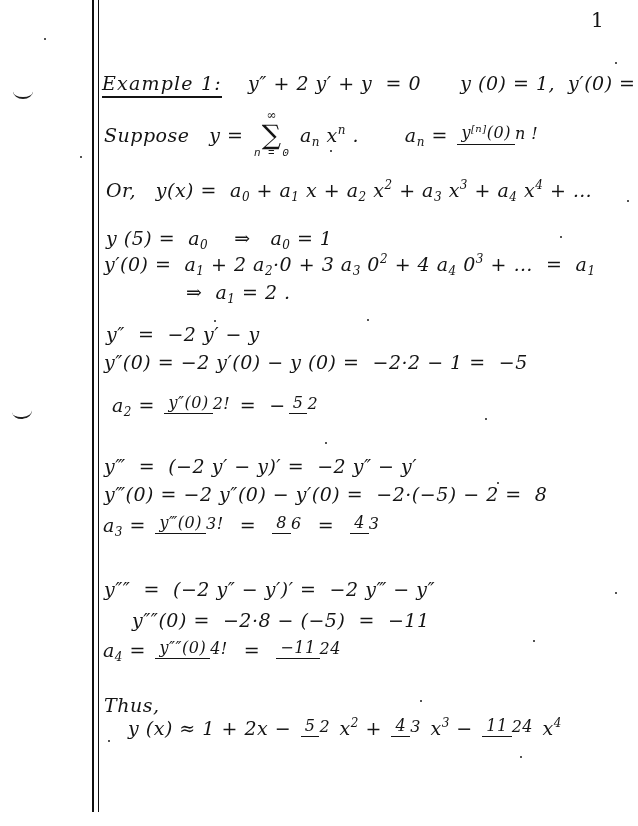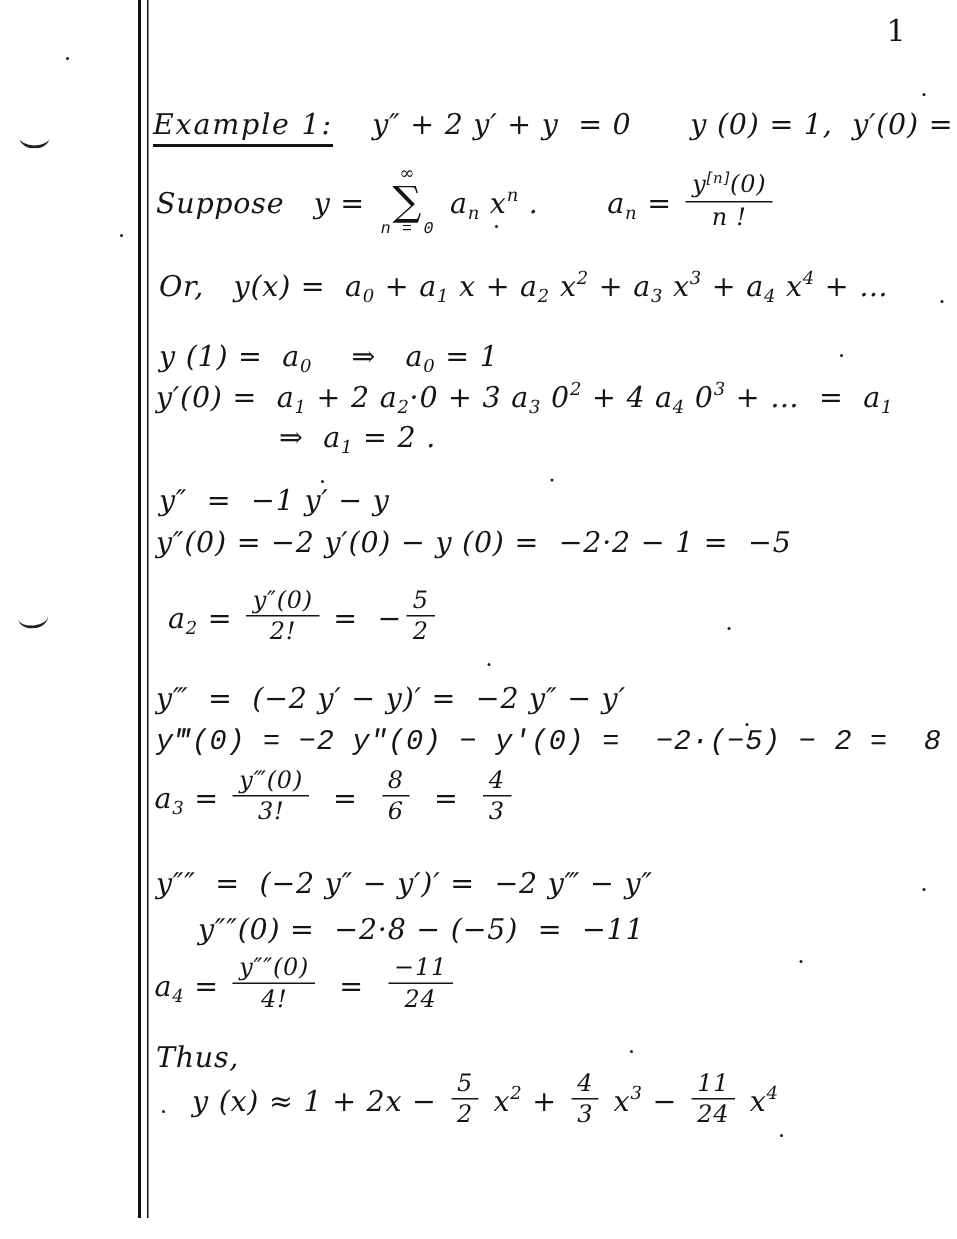--- a/index.html
+++ b/index.html
@@ -28,21 +28,21 @@
     font-size:19px;letter-spacing:.5px;line-height:1.25;
   }
   .tok-t{white-space:pre;}
   .tok-sub{font-size:12px;vertical-align:-4px;white-space:pre;}
   .tok-sup{font-size:12px;vertical-align:8px;white-space:pre;}
   .tok-u{
     font-size:19px;letter-spacing:1.2px;
     border-bottom:2px solid #141414;padding-bottom:2px;
   }
   .frac{
-    display:inline-flex;flex-direction:column;align-items:center;
+    display:inline-flex;flex-direction:row;align-items:center;
     vertical-align:middle;font-size:16px;line-height:1.15;
     margin:0 3px;transform:translateY(-3px);
   }
   .frac .num{border-bottom:1.6px solid #141414;padding:0 4px 1px;}
   .frac .den{padding-top:1px;}
   .frac .tok-sup{font-size:10px;vertical-align:6px;}
   .sum{
     display:inline-flex;flex-direction:column;align-items:center;
     vertical-align:middle;line-height:1;margin:0 4px;transform:translateY(-3px);
   }
@@ -56,28 +56,28 @@
 
 <div class="page">
   <div class="margin-rule"></div>
   <div class="arc arc1"></div>
   <div class="arc arc2"></div>
   <div class="page-number">1</div>
   <div class="content" id="content">
       <div class="math-line" style="top: 72px; left: 102px;"><span class="tok-u">Example 1:</span><span class="tok-t">    y″ + 2 y′ + y  = 0      y (0) = 1,  y′(0) = 2 .</span></div>
       <div class="math-line" style="top: 112px; left: 104px;"><span class="tok-t">Suppose   y = </span><span class="sum"><span class="sum-top">∞</span><span class="sum-sig">∑</span><span class="sum-bot">n = 0</span></span><span class="tok-t"> a</span><span class="tok-sub">n</span><span class="tok-t"> x</span><span class="tok-sup">n</span><span class="tok-t"> .       a</span><span class="tok-sub">n</span><span class="tok-t"> = </span><span class="frac"><span class="num"><span class="tok-t">y</span><span class="tok-sup">[n]</span><span class="tok-t">(0)</span></span><span class="den"><span class="tok-t">n !</span></span></span></div>
       <div class="math-line" style="top: 178px; left: 106px;"><span class="tok-t">Or,   y(x) =  a</span><span class="tok-sub">0</span><span class="tok-t"> + a</span><span class="tok-sub">1</span><span class="tok-t"> x + a</span><span class="tok-sub">2</span><span class="tok-t"> x</span><span class="tok-sup">2</span><span class="tok-t"> + a</span><span class="tok-sub">3</span><span class="tok-t"> x</span><span class="tok-sup">3</span><span class="tok-t"> + a</span><span class="tok-sub">4</span><span class="tok-t"> x</span><span class="tok-sup">4</span><span class="tok-t"> + …</span></div>
-      <div class="math-line" style="top: 227px; left: 106px;"><span class="tok-t">y (1) =  a</span><span class="tok-sub">0</span><span class="tok-t">    ⇒   a</span><span class="tok-sub">0</span><span class="tok-t"> = 1</span></div>
+      <div class="math-line" style="top: 227px; left: 106px;"><span class="tok-t">y (5) =  a</span><span class="tok-sub">0</span><span class="tok-t">    ⇒   a</span><span class="tok-sub">0</span><span class="tok-t"> = 1</span></div>
       <div class="math-line" style="top: 252px; left: 104px;"><span class="tok-t">y′(0) =  a</span><span class="tok-sub">1</span><span class="tok-t"> + 2 a</span><span class="tok-sub">2</span><span class="tok-t">·0 + 3 a</span><span class="tok-sub">3</span><span class="tok-t"> 0</span><span class="tok-sup">2</span><span class="tok-t"> + 4 a</span><span class="tok-sub">4</span><span class="tok-t"> 0</span><span class="tok-sup">3</span><span class="tok-t"> + …  =  a</span><span class="tok-sub">1</span></div>
       <div class="math-line" style="top: 281px; left: 186px;"><span class="tok-t">⇒  a</span><span class="tok-sub">1</span><span class="tok-t"> = 2 .</span></div>
-      <div class="math-line" style="top: 323px; left: 106px;"><span class="tok-t">y″  =  −1 y′ − y</span></div>
+      <div class="math-line" style="top: 323px; left: 106px;"><span class="tok-t">y″  =  −2 y′ − y</span></div>
       <div class="math-line" style="top: 351px; left: 104px; text-align: right;"><span class="tok-t">y″(0) = −2 y′(0) − y (0) =  −2·2 − 1 =  −5</span></div>
       <div class="math-line" style="top: 394px; left: 112px;"><span class="tok-t">a</span><span class="tok-sub">2</span><span class="tok-t"> = </span><span class="frac"><span class="num"><span class="tok-t">y″(0)</span></span><span class="den"><span class="tok-t">2!</span></span></span><span class="tok-t"> =  −</span><span class="frac"><span class="num"><span class="tok-t">5</span></span><span class="den"><span class="tok-t">2</span></span></span></div>
       <div class="math-line" style="top: 455px; left: 104px;"><span class="tok-t">y‴  =  (−2 y′ − y)′ =  −2 y″ − y′</span></div>
-      <div class="math-line" style="top: 483px; left: 104px; font-family: Liberation Mono, monospace;"><span class="tok-t">y‴(0) = −2 y″(0) − y′(0) =  −2·(−5) − 2 =  8</span></div>
+      <div class="math-line" style="top: 483px; left: 104px;"><span class="tok-t">y‴(0) = −2 y″(0) − y′(0) =  −2·(−5) − 2 =  8</span></div>
       <div class="math-line" style="top: 514px; left: 103px;"><span class="tok-t">a</span><span class="tok-sub">3</span><span class="tok-t"> = </span><span class="frac"><span class="num"><span class="tok-t">y‴(0)</span></span><span class="den"><span class="tok-t">3!</span></span></span><span class="tok-t">  =  </span><span class="frac"><span class="num"><span class="tok-t">8</span></span><span class="den"><span class="tok-t">6</span></span></span><span class="tok-t">  =  </span><span class="frac"><span class="num"><span class="tok-t">4</span></span><span class="den"><span class="tok-t">3</span></span></span></div>
       <div class="math-line" style="top: 578px; left: 104px;"><span class="tok-t">y″″  =  (−2 y″ − y′)′ =  −2 y‴ − y″</span></div>
       <div class="math-line" style="top: 609px; left: 104px; margin-left: 28px;"><span class="tok-t">y″″(0) =  −2·8 − (−5)  =  −11</span></div>
       <div class="math-line" style="top: 639px; left: 103px;"><span class="tok-t">a</span><span class="tok-sub">4</span><span class="tok-t"> = </span><span class="frac"><span class="num"><span class="tok-t">y″″(0)</span></span><span class="den"><span class="tok-t">4!</span></span></span><span class="tok-t">  =  </span><span class="frac"><span class="num"><span class="tok-t">−11</span></span><span class="den"><span class="tok-t">24</span></span></span></div>
       <div class="math-line" style="top: 694px; left: 104px;"><span class="tok-t">Thus,</span></div>
       <div class="math-line" style="top: 716px; left: 128px;"><span class="tok-t">y (x) ≈ 1 + 2x − </span><span class="frac"><span class="num"><span class="tok-t">5</span></span><span class="den"><span class="tok-t">2</span></span></span><span class="tok-t"> x</span><span class="tok-sup">2</span><span class="tok-t"> + </span><span class="frac"><span class="num"><span class="tok-t">4</span></span><span class="den"><span class="tok-t">3</span></span></span><span class="tok-t"> x</span><span class="tok-sup">3</span><span class="tok-t"> − </span><span class="frac"><span class="num"><span class="tok-t">11</span></span><span class="den"><span class="tok-t">24</span></span></span><span class="tok-t"> x</span><span class="tok-sup">4</span></div>
       <div class="speck" style="left: 615px; top: 62px;"></div>
       <div class="speck" style="left: 367px; top: 319px;"></div>
       <div class="speck" style="left: 325px; top: 442px;"></div>
       <div class="speck" style="left: 497px; top: 482px;"></div>

